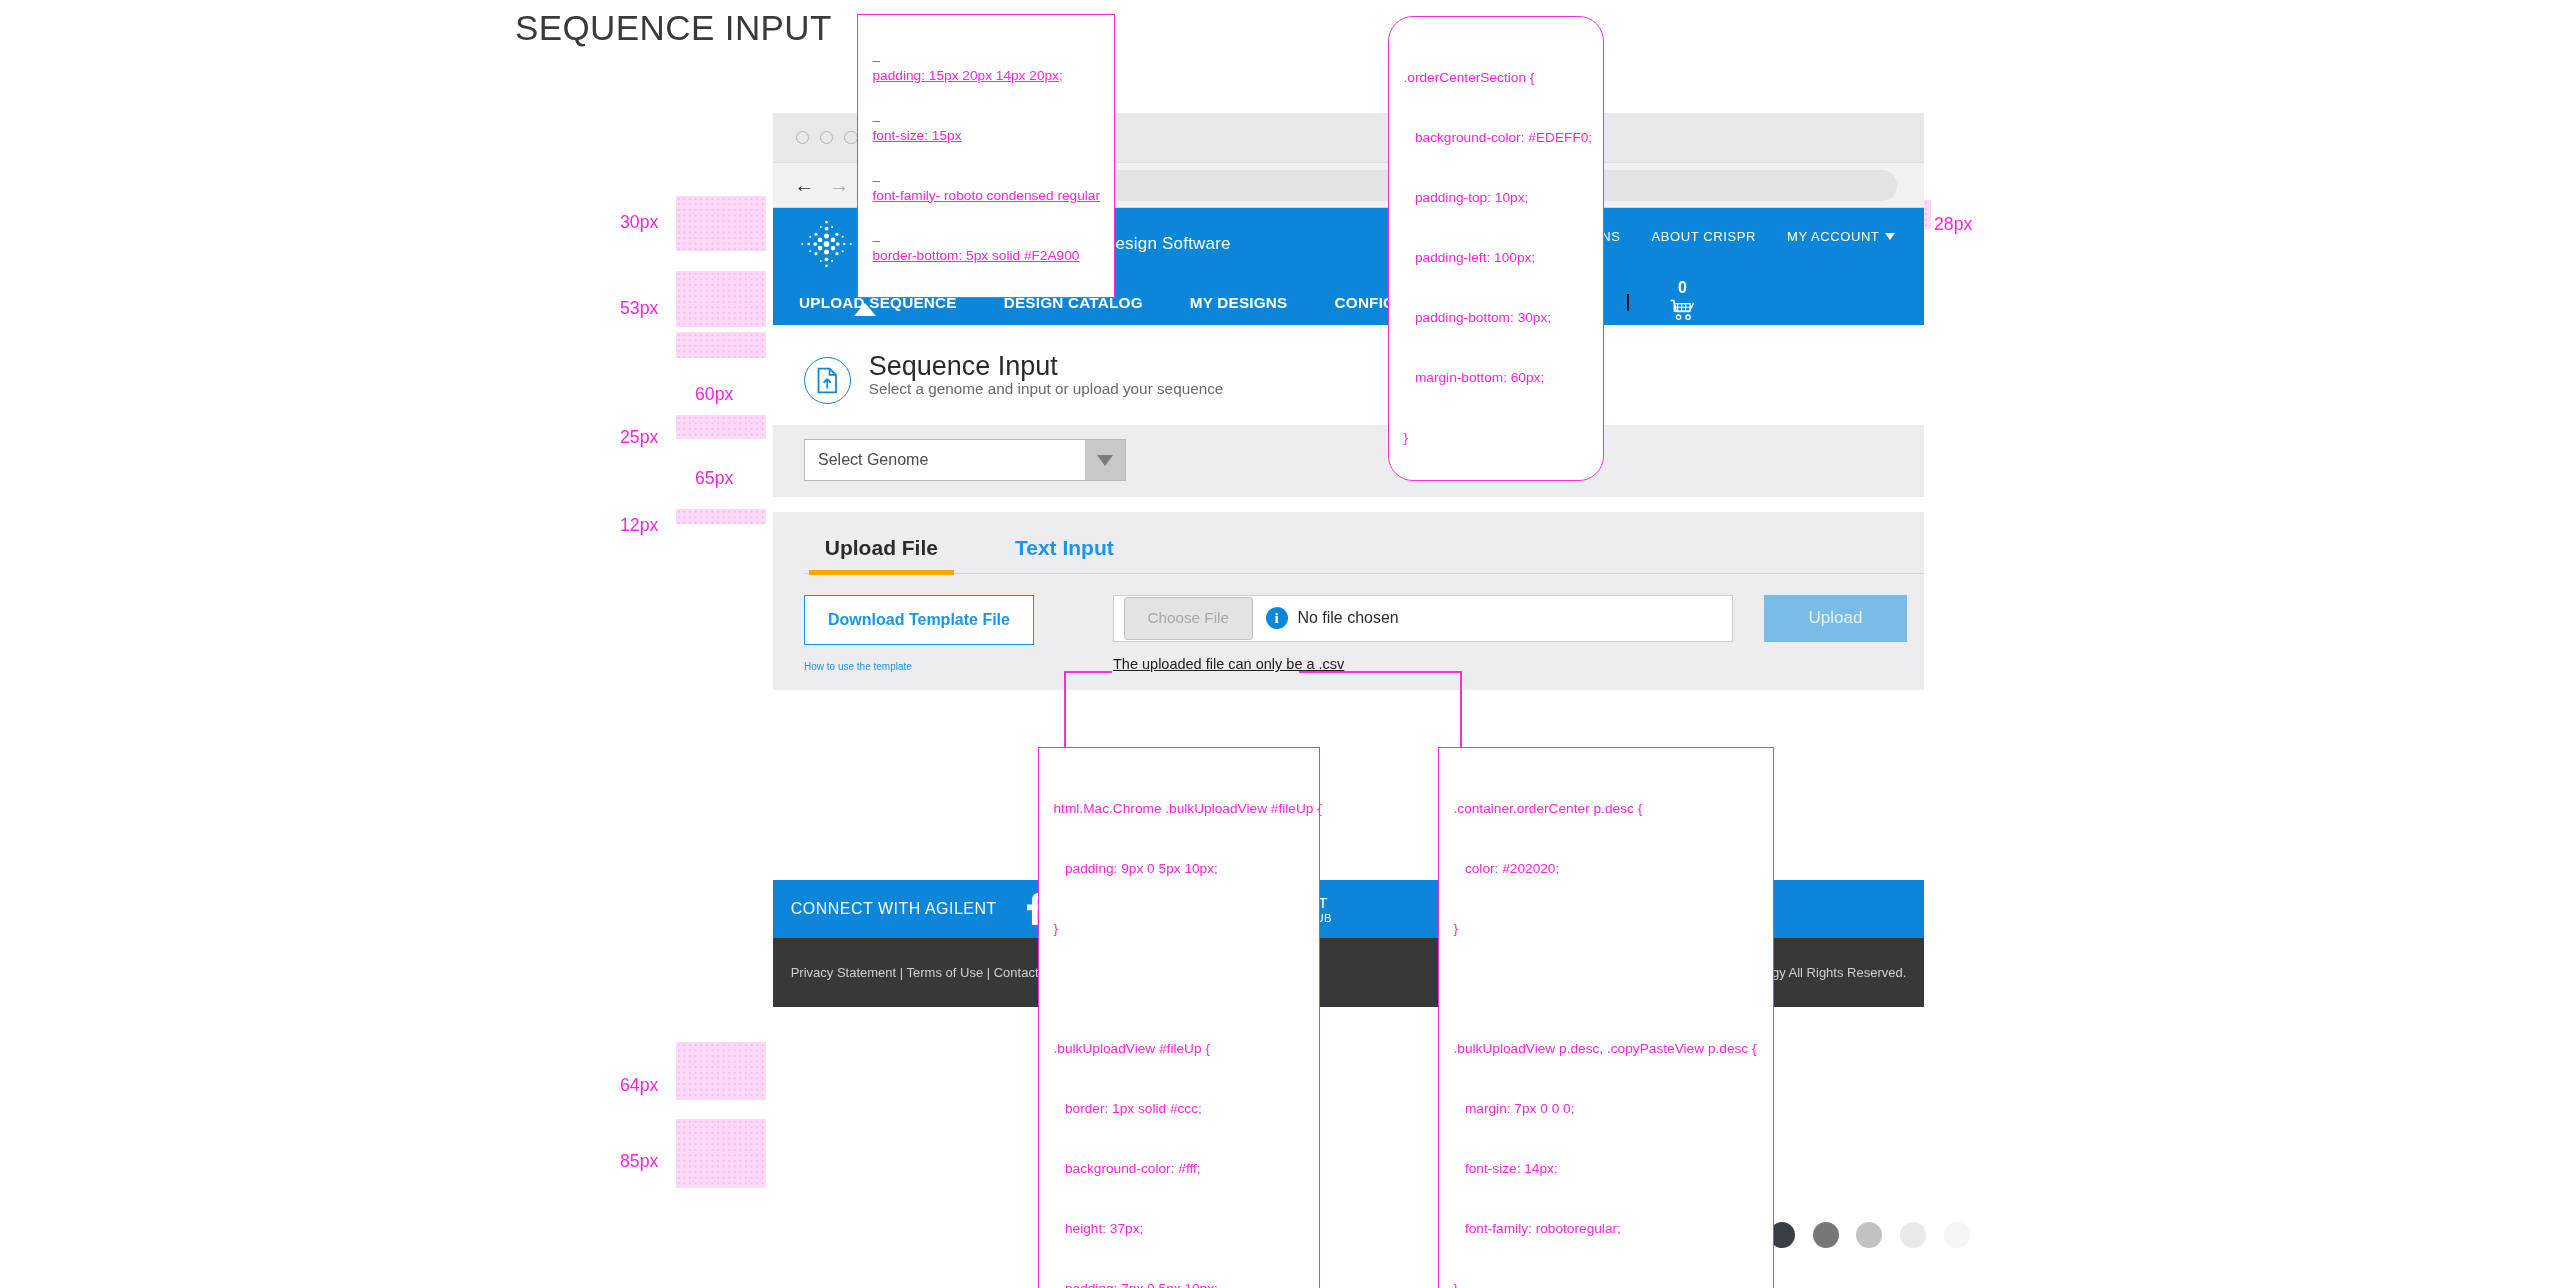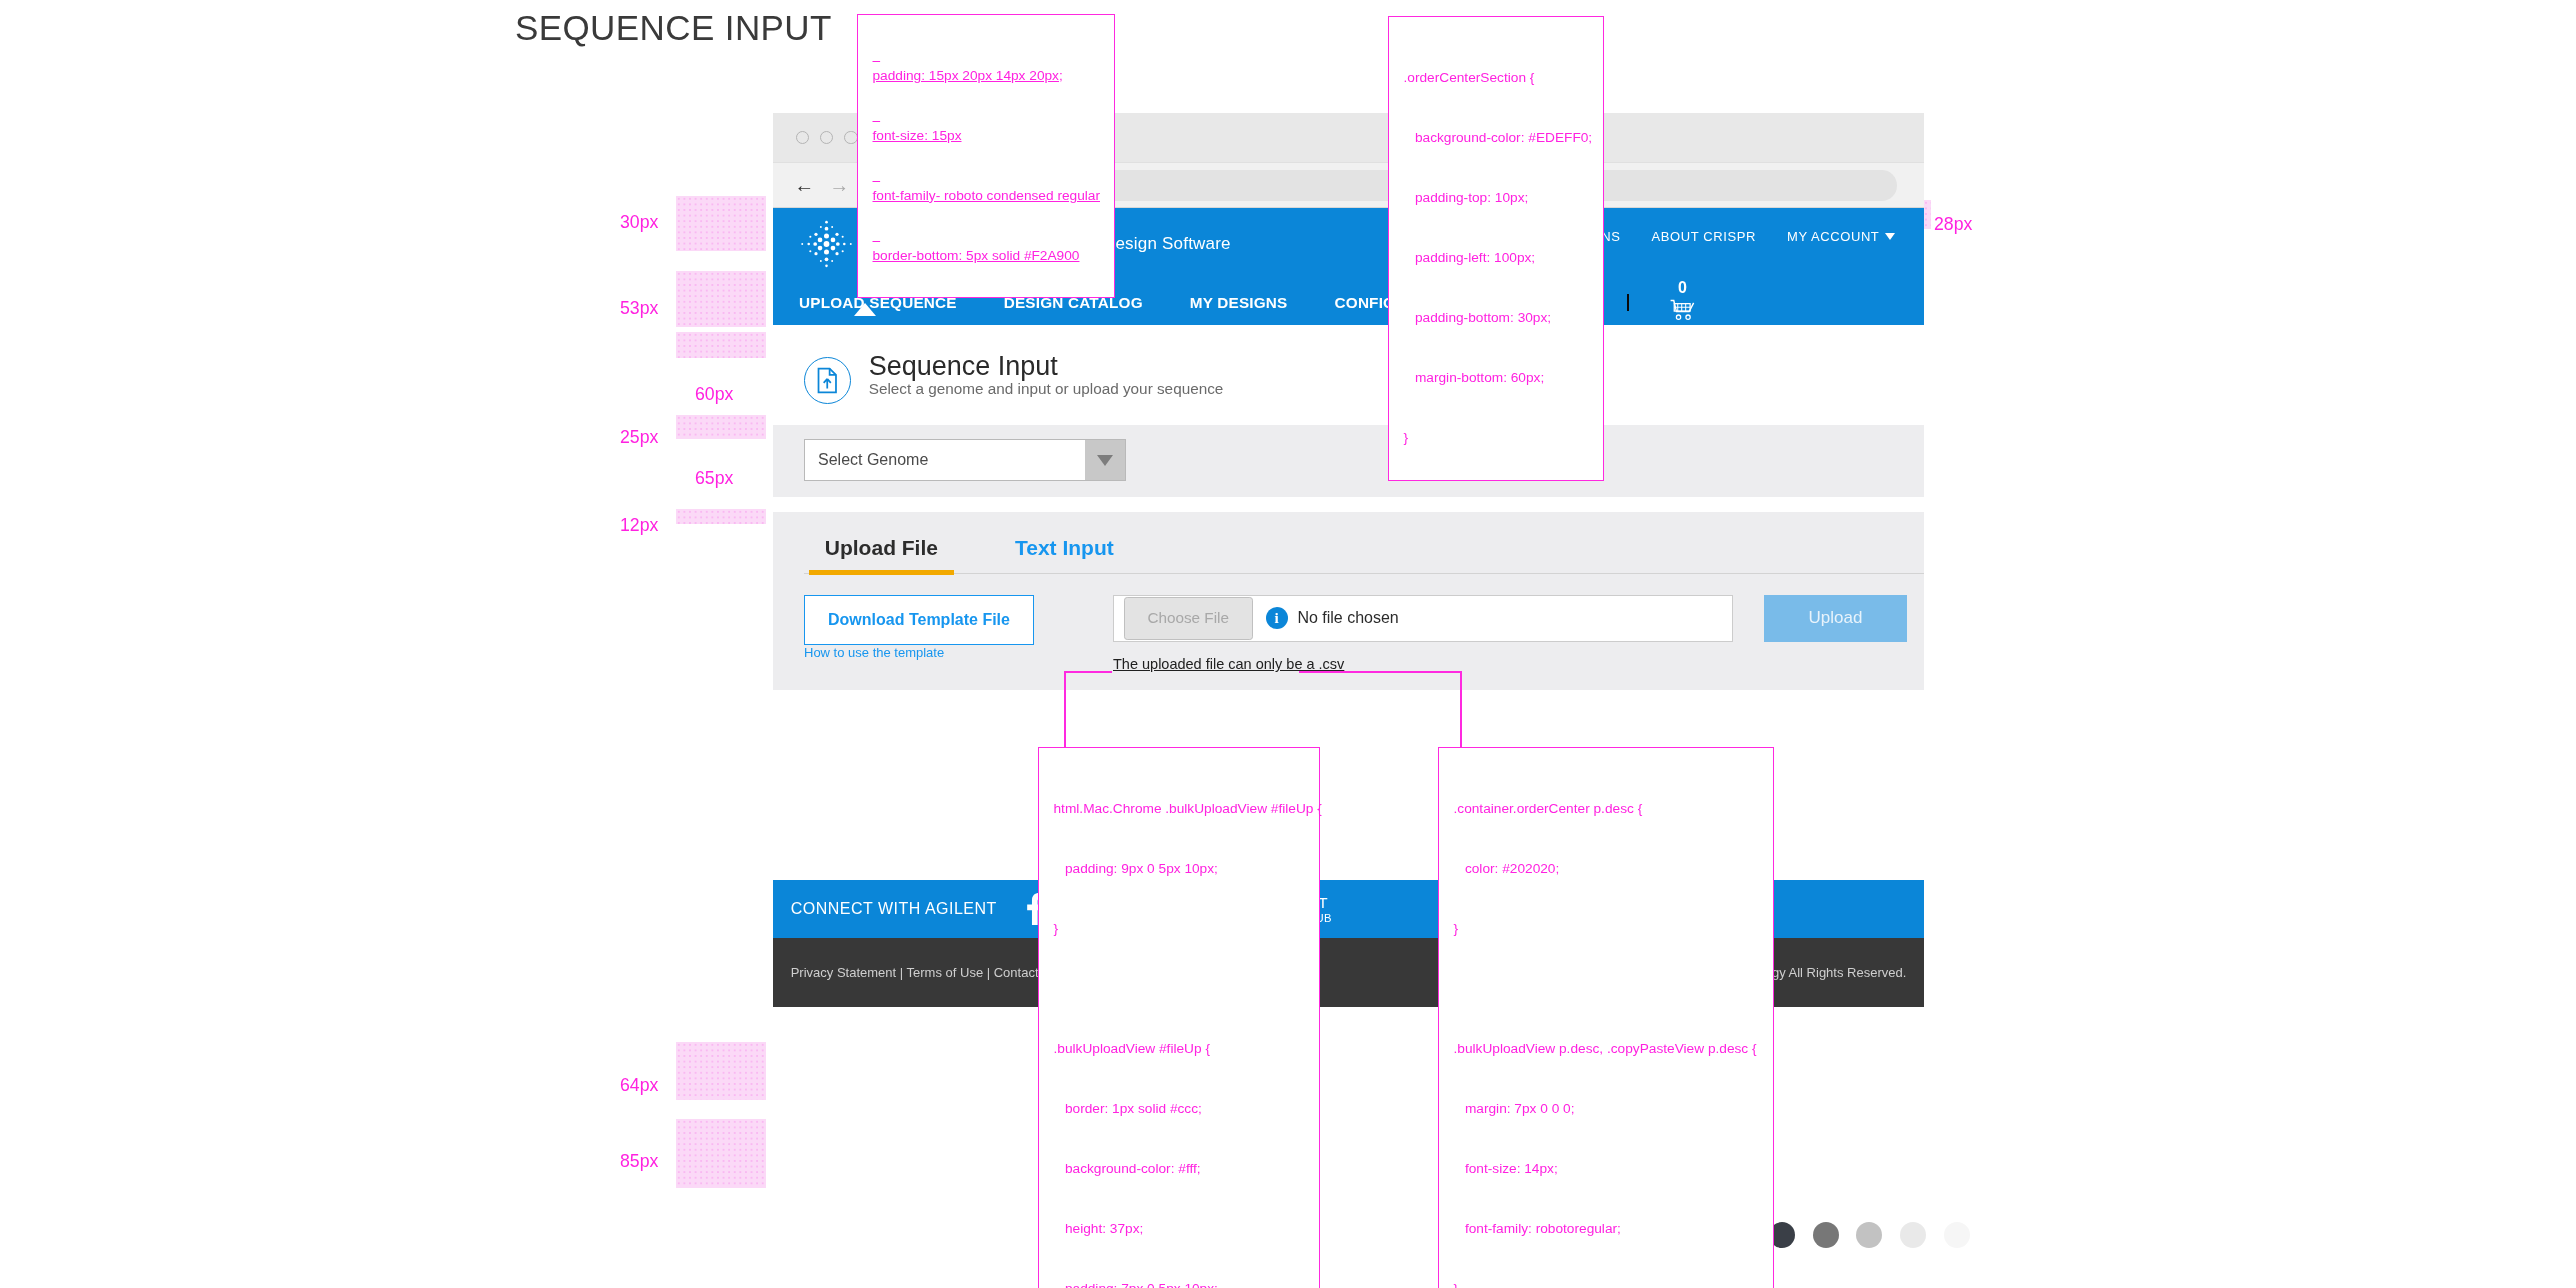--- a/index.html
+++ b/index.html
@@ -308,21 +308,22 @@
     background: #ffffff;
     color: #1796ef;
     font-size: 16px;
     font-weight: bold;
     display: flex;
     align-items: center;
     justify-content: center;
   }
   .how-link {
     color: #1796ef;
-    font-size: 13px;
+    font-size: 10px;
+    margin-top: 16px;
     display: block;
   }
   .fileup {
     width: 620px;
     height: 47px;
     border: 0.8px solid #ccc;
     background: #fff;
     display: flex;
     align-items: center;
     padding-left: 9.7px;
@@ -629,21 +630,21 @@
 
 </div>
 
 <div class="spec-box" style="left:857px; top:13.7px; width:258px;text-decoration:underline;">
   <span class="spec-line">padding: 15px 20px 14px 20px;</span>
   <span class="spec-line">font-size: 15px</span>
   <span class="spec-line">font-family- roboto condensed regular</span>
   <span class="spec-line">border-bottom: 5px solid #F2A900</span>
 </div>
 
-<div class="spec-box" style="left:1388px; top:16px; width:216px;">
+<div class="spec-box" style="left:1388px; top:16px; width:216px;border-radius:25px;">
   <span class="spec-line">.orderCenterSection {</span>
   <span class="spec-line">   background-color: #EDEFF0;</span>
   <span class="spec-line">   padding-top: 10px;</span>
   <span class="spec-line">   padding-left: 100px;</span>
   <span class="spec-line">   padding-bottom: 30px;</span>
   <span class="spec-line">   margin-bottom: 60px;</span>
   <span class="spec-line">}</span>
 </div>
 
 <div class="spec-box" style="left:1038px; top:747px; width:282px;">

